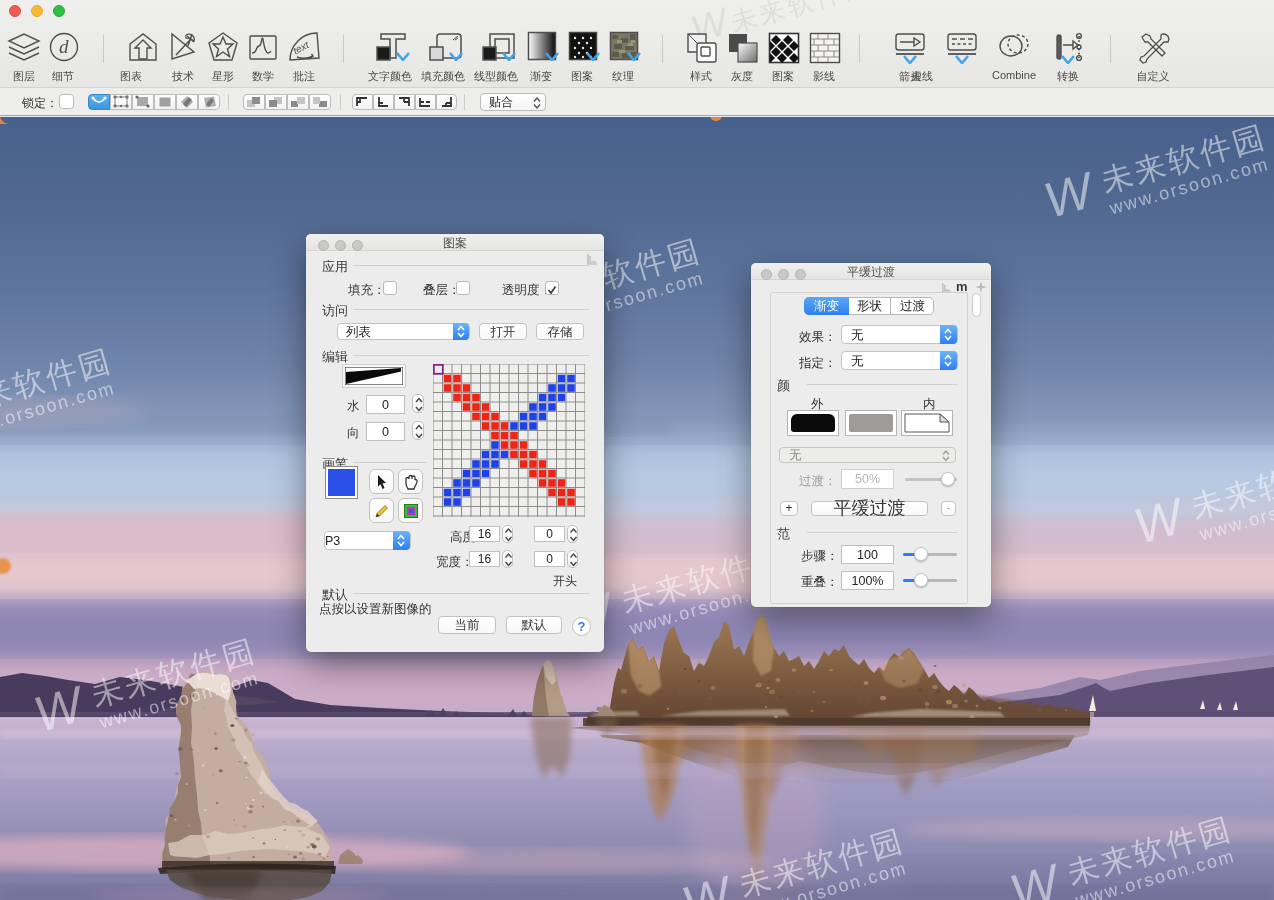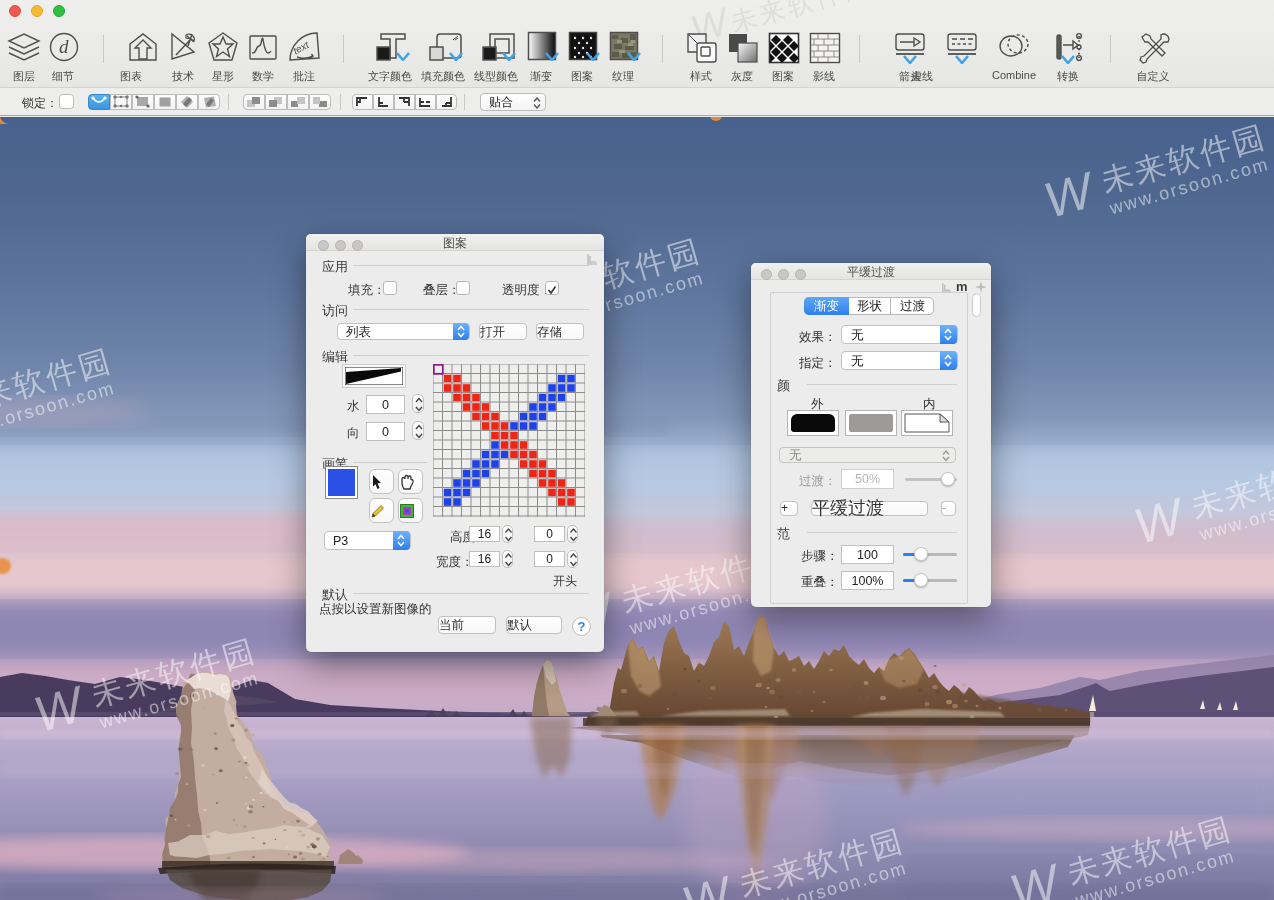--- a/index.html
+++ b/index.html
@@ -23,21 +23,21 @@
 .wm .t2{font-size:18px;letter-spacing:2px;margin-top:3px}
 .wm .wlogo{position:absolute;left:-60px;top:-6px;font-size:50px;font-style:italic;font-weight:normal}
 
 .win{position:absolute;background:#ececec;border-radius:5px;box-shadow:0 12px 34px rgba(0,0,0,.42),0 0 1px rgba(0,0,0,.35)}
 .wtitle{position:absolute;left:0;top:0;right:0;height:17px;text-align:center;font-size:12px;color:#4c4c4c;line-height:18px;border-bottom:1px solid #d6d5d3;background:linear-gradient(#f0f0ee,#e4e4e2);border-radius:5px 5px 0 0}
 .wdot{position:absolute;top:5.5px;width:11px;height:11px;border-radius:50%;background:#c9c8c7;border:0.5px solid #b5b4b3}
 .sect{position:absolute;font-size:13px;color:#3a3a3a}
 .sline{position:absolute;height:1px;background:#d0cfce}
 .ctl-label{position:absolute;font-size:12.5px;color:#333;white-space:nowrap}
 .cbox{position:absolute;width:14px;height:14px;background:#fff;border:1px solid #b9b8b6;border-radius:3px}
-.btn{position:absolute;background:linear-gradient(#ffffff,#f7f7f7);border:1px solid #c3c2c0;border-radius:4px;font-size:12.5px;color:#333;text-align:left}
+.btn{position:absolute;background:linear-gradient(#ffffff,#f7f7f7);border:1px solid #c3c2c0;border-radius:4px;font-size:12.5px;color:#333;text-align:center}
 .field{position:absolute;background:#fff;border:1px solid #c0bfbd;font-size:12.5px;color:#222;text-align:center}
 .stepper{position:absolute;width:12px;height:19px;background:linear-gradient(#fff,#f2f2f2);border:1px solid #c3c2c0;border-radius:5px}
 .pop{position:absolute;background:#fff;border:1px solid #c3c2c0;border-radius:4px;font-size:12.5px;color:#222}
 .popcap{position:absolute;right:0;top:-1px;width:16px;height:calc(100% + 2px);background:linear-gradient(#6db3fa,#2d7ff0);border-radius:0 4px 4px 0}
 </style></head>
 <body>
 <div id="app">
   <div id="desktop">
   <svg width="1274" height="783" viewBox="0 0 1274 783">
     <defs>
@@ -718,21 +718,21 @@
         </svg></div>
     <div class="btn" style="left:63px;top:264px;width:25px;height:25px;border-radius:6px"><svg width="16" height="16" viewBox="0 0 16 16" style="margin-top:4px">
           <path d="M2 14 L3 10.5 L11 2.5 L13.5 5 L5.5 13 Z" fill="#e8c23a" stroke="#8a6a1a" stroke-width="0.8"></path>
           <path d="M2 14 L3 10.5 L5.5 13 Z" fill="#3a3a3a"></path>
         </svg></div>
     <div class="btn" style="left:92px;top:264px;width:25px;height:25px;border-radius:6px"><svg width="16" height="16" viewBox="0 0 16 16" style="margin-top:4px">
           <rect x="1.5" y="1.5" width="13" height="13" fill="#3db83d" stroke="#2a7a2a"></rect>
           <rect x="4" y="4" width="8" height="8" fill="#b03ab0"></rect>
           <rect x="6" y="6" width="4" height="4" fill="#3a50e8"></rect>
         </svg></div>
-    <div class="pop" style="left:18px;top:297px;width:87px;height:19px;line-height:18px;padding-left:8px">P3<div class="popcap" style="width:17px"><svg style="margin:3px 0 0 4px" width="8" height="13" viewBox="0 0 8 13">
+    <div class="pop" style="left:18px;top:297px;width:87px;height:19px;line-height:18px;">P3<div class="popcap" style="width:17px"><svg style="margin:3px 0 0 4px" width="8" height="13" viewBox="0 0 8 13">
             <path d="M1 5 L4 1.5 L7 5 M1 8 L4 11.5 L7 8" fill="none" stroke="#fff" stroke-width="1.5"></path>
           </svg></div></div>
     <svg class="abs" style="left:127px;top:130px" width="152" height="153" viewBox="0 0 152 153">
         <rect width="152" height="153" fill="#eeeeec"></rect>
         <rect x="10.7" y="10.7" width="7.6" height="7.6" fill="#ee2417"></rect>
         <rect x="10.7" y="20.2" width="7.6" height="7.6" fill="#ee2417"></rect>
         <rect x="20.2" y="10.7" width="7.6" height="7.6" fill="#ee2417"></rect>
         <rect x="20.2" y="20.2" width="7.6" height="7.6" fill="#ee2417"></rect>
         <rect x="20.2" y="29.7" width="7.6" height="7.6" fill="#ee2417"></rect>
         <rect x="29.7" y="20.2" width="7.6" height="7.6" fill="#ee2417"></rect>

